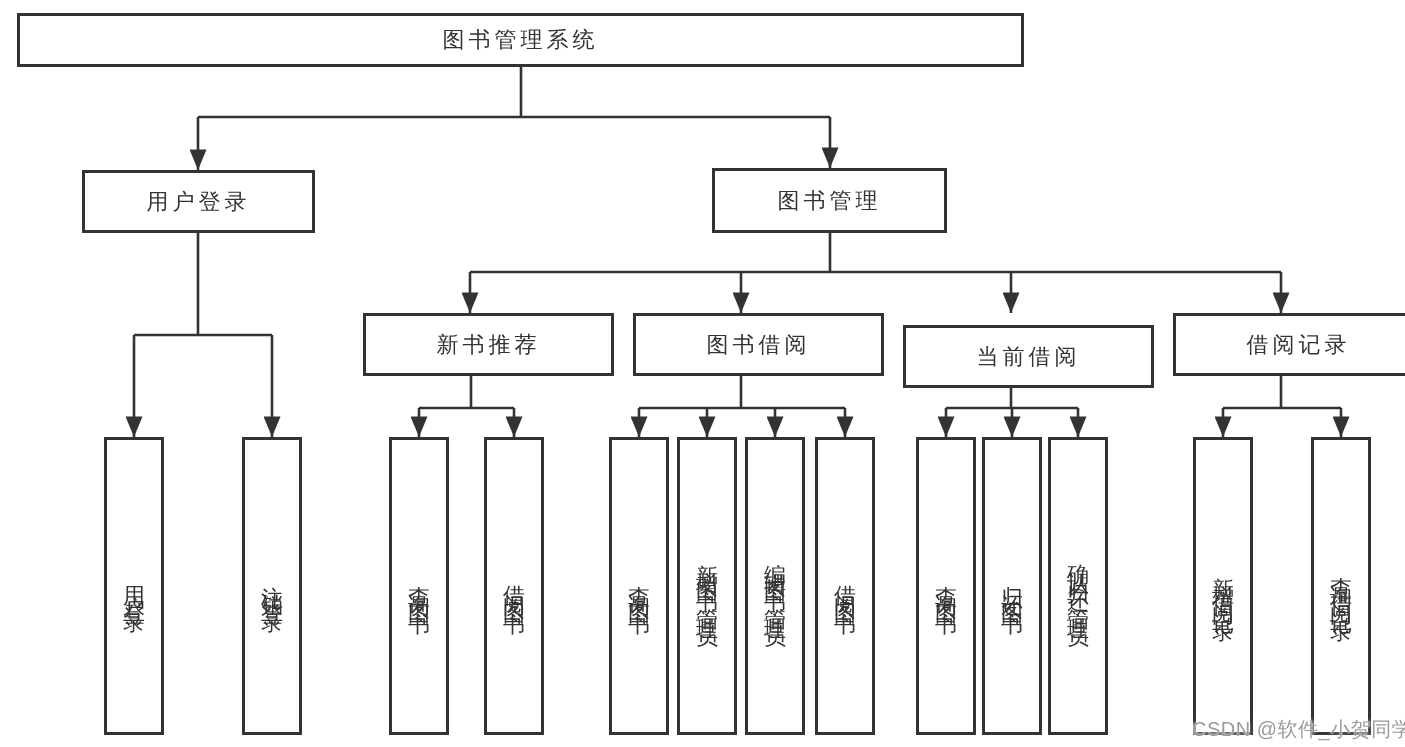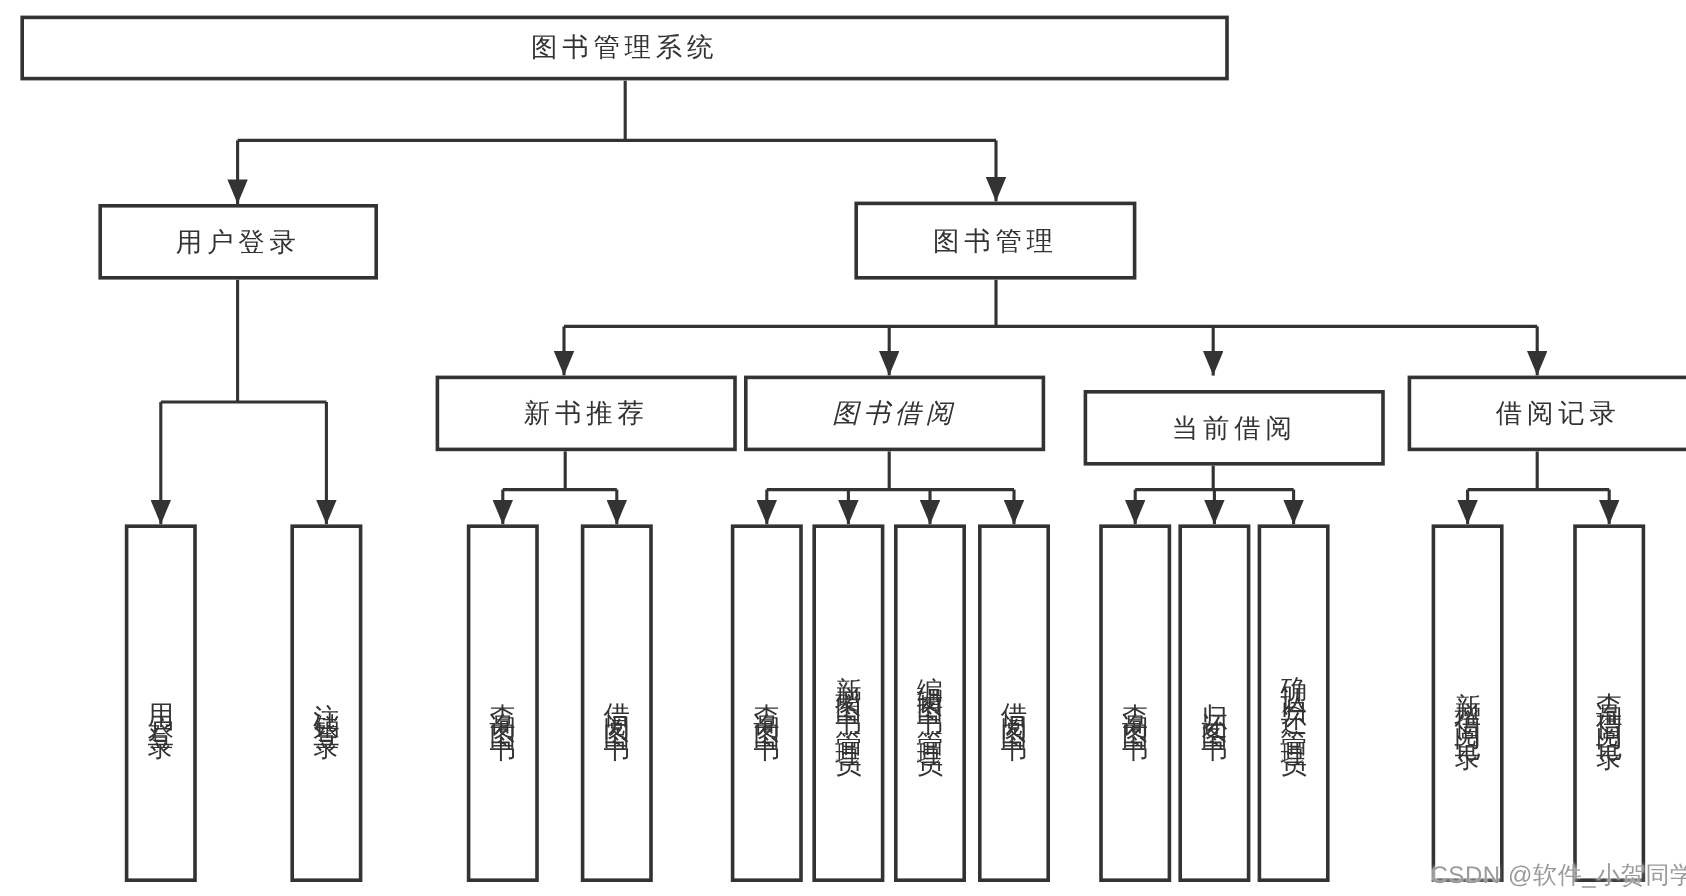--- a/index.html
+++ b/index.html
@@ -21,21 +21,21 @@
     border:3px solid var(--line);display:flex;align-items:center;justify-content:center;
     color:var(--text);
   }
   .hlabel{font-size:22px;letter-spacing:4px;white-space:nowrap;}
   .root{left:17px;top:13px;width:1007px;height:54px;}
   .lvl2{height:63px;width:233px;}
   .n-user-login{left:82px;top:170px;}
   .n-book-mgmt{left:712px;top:168px;width:235px;height:65px;}
   .lvl3{top:313px;height:63px;width:251px;}
   .n-new-books{left:363px;}
-  .n-book-borrow{left:620px;font-style:italic;}
+  .n-book-borrow{left:633px;}
   .n-cur-borrow{left:903px;margin-top:12px;}
   .n-borrow-rec{left:1173px;}
   .leaf{top:437px;height:298px;width:60px;}
   .vtext{
     writing-mode:vertical-rl;text-orientation:mixed;
     font-size:22px;letter-spacing:9px;line-height:1;white-space:nowrap;
   }
   .watermark{
     position:absolute;left:1192px;top:716px;font-size:20px;letter-spacing:0.5px;
     color:var(--wm);white-space:nowrap;z-index:5;

